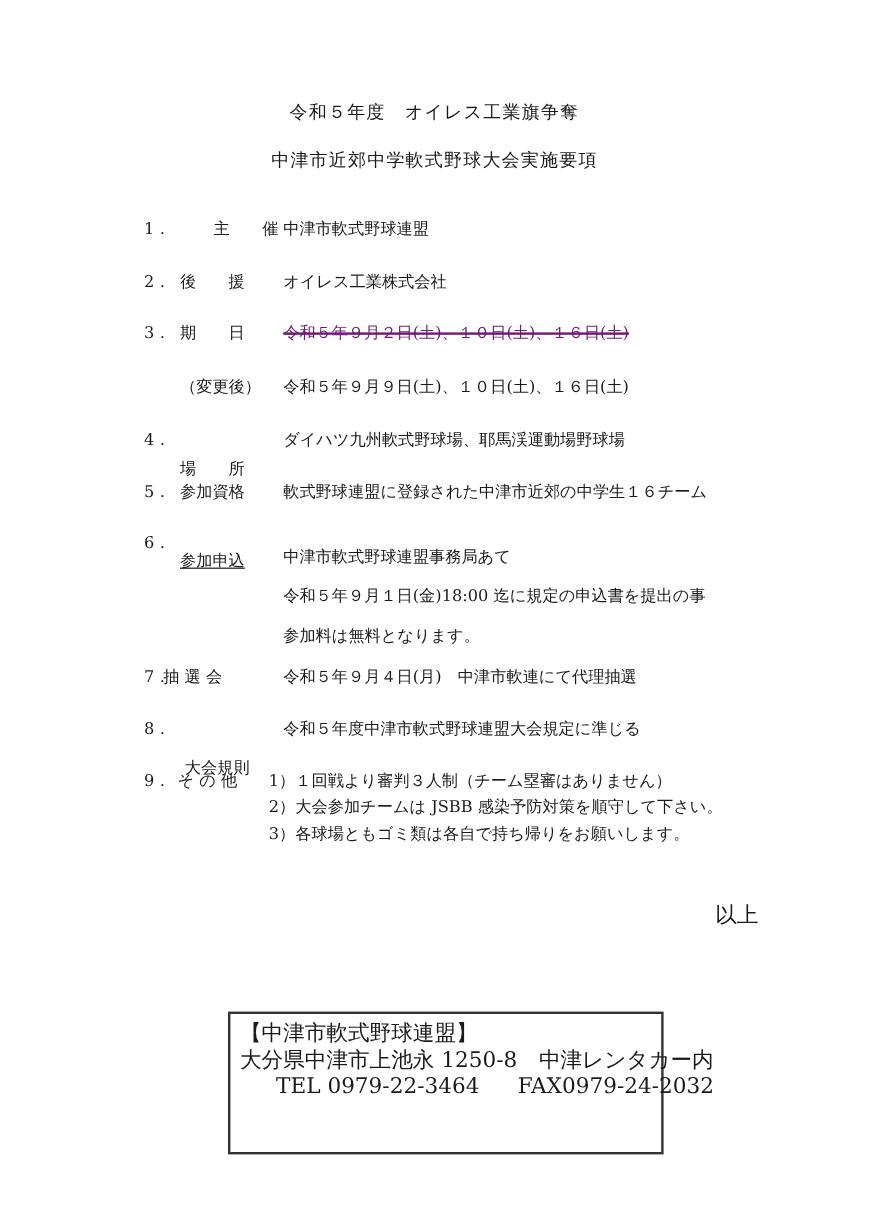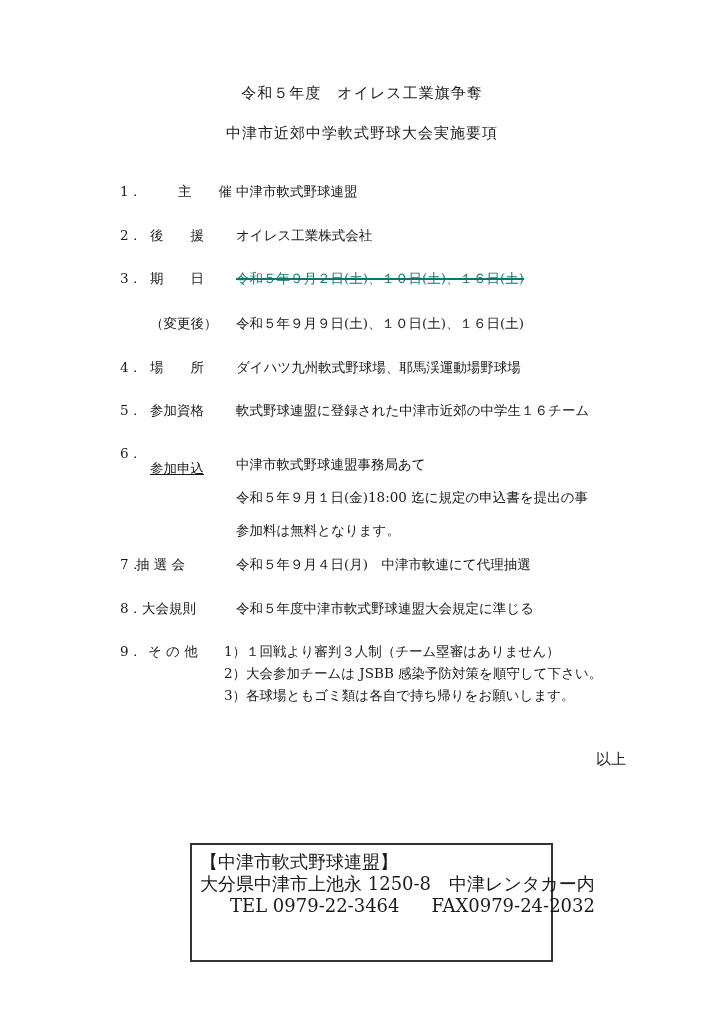--- a/index.html
+++ b/index.html
@@ -12,24 +12,24 @@
     .title {
       position: absolute; left: 0; width: 724px; text-align: center;
       font-size: 15px; letter-spacing: 1px;
     }
     .t1 { top: 84px; }
     .t2 { top: 124px; }
     .row { position: absolute; font-size: 13.5px; white-space: nowrap; line-height: 20px; }
     .num { position: absolute; left: 120px; }
     .label { position: absolute; }
     .value { position: absolute; left: 236px; }
-    .strike { text-decoration: line-through; text-decoration-thickness: 2px; color: #0f766e; }
+    .strike { text-decoration: line-through; text-decoration-thickness: 2px; color: #701a75; }
     .multi .line { display: block; height: 22px; line-height: 22px; margin-top: 11px; }
     .other .line { display: block; height: 22px; line-height: 22px; }
-    .ijo { position: absolute; left: 596px; top: 750px; font-size: 15px; }
+    .ijo { position: absolute; left: 596px; top: 750px; font-size: 18px; }
     .contact {
       position: absolute; left: 190px; top: 843px; width: 363px; height: 119px;
       border: 2px solid #333; box-sizing: border-box;
       font-size: 18px; padding: 6px 0 0 8px;
     }
     .contact .line { display: block; height: 22px; line-height: 22px; white-space: nowrap; }
     .contact .indent { padding-left: 30px; }
     .gap { display: inline-block; width: 32px; }
   </style>
 </head>
@@ -58,21 +58,21 @@
     <span class="value strike">令和５年９月２日(土)、１０日(土)、１６日(土)</span>
   </div>
 
   <div class="row" style="top:313px;left:0;width:724px;">
     <span class="label" style="left:150px;">（変更後）</span>
     <span class="value">令和５年９月９日(土)、１０日(土)、１６日(土)</span>
   </div>
 
   <div class="row" style="top:357px;left:0;width:724px;">
     <span class="num">4．</span>
-    <span class="label" style="left:150px;">場　　所</span>
+    <span class="label" style="left:150px;margin-top:24px;">場　　所</span>
     <span class="value">ダイハツ九州軟式野球場、耶馬渓運動場野球場</span>
   </div>
 
   <div class="row" style="top:400px;left:0;width:724px;">
     <span class="num">5．</span>
     <span class="label" style="left:150px;">参加資格</span>
     <span class="value">軟式野球連盟に登録された中津市近郊の中学生１６チーム</span>
   </div>
 
   <div class="row multi" style="top:442px;left:0;width:724px;">
@@ -86,21 +86,21 @@
   </div>
 
   <div class="row" style="top:554px;left:0;width:724px;">
     <span class="num">7．</span>
     <span class="label" style="left:136px;text-align:center;">抽 選 会</span>
     <span class="value">令和５年９月４日(月)　中津市軟連にて代理抽選</span>
   </div>
 
   <div class="row" style="top:598px;left:0;width:724px;">
     <span class="num">8．</span>
-    <span class="label" style="left:142px;">大会規則</span>
+    <span class="label" style="left:154px;margin-top:32px;">大会規則</span>
     <span class="value">令和５年度中津市軟式野球連盟大会規定に準じる</span>
   </div>
 
   <div class="row other" style="top:640px;left:0;width:724px;">
     <span class="num" style="top:1px;">9．</span>
     <span class="label" style="left:148px;top:1px;">そ の 他</span>
     <div class="value" style="left:224px;">
       <span class="line">1）１回戦より審判３人制（チーム塁審はありません）</span>
       <span class="line">2）大会参加チームは JSBB 感染予防対策を順守して下さい。</span>
       <span class="line">3）各球場ともゴミ類は各自で持ち帰りをお願いします。</span>

